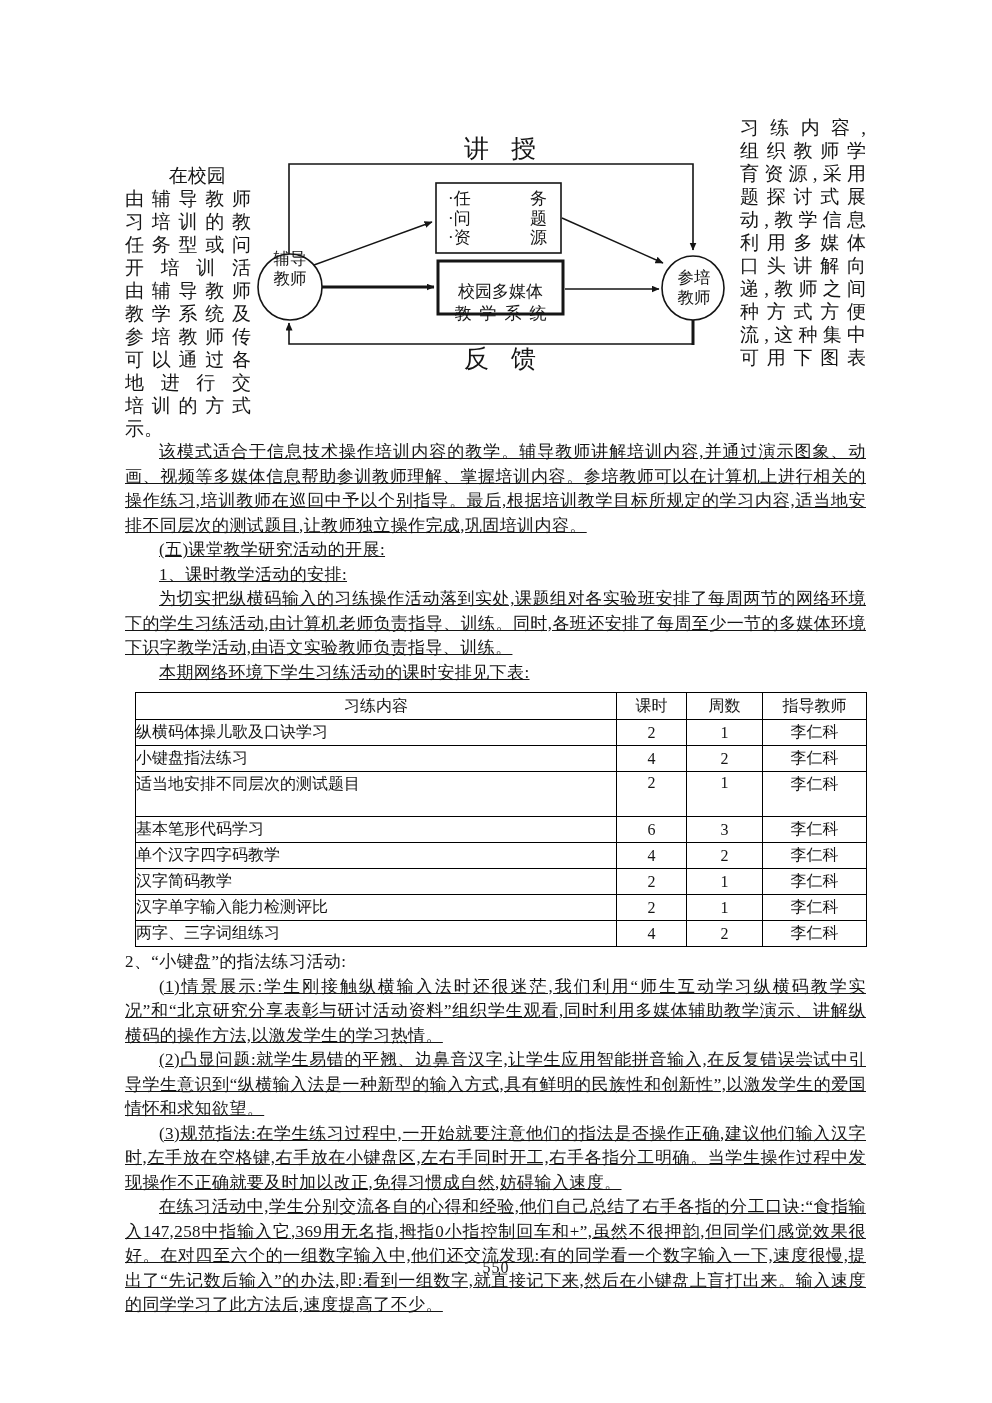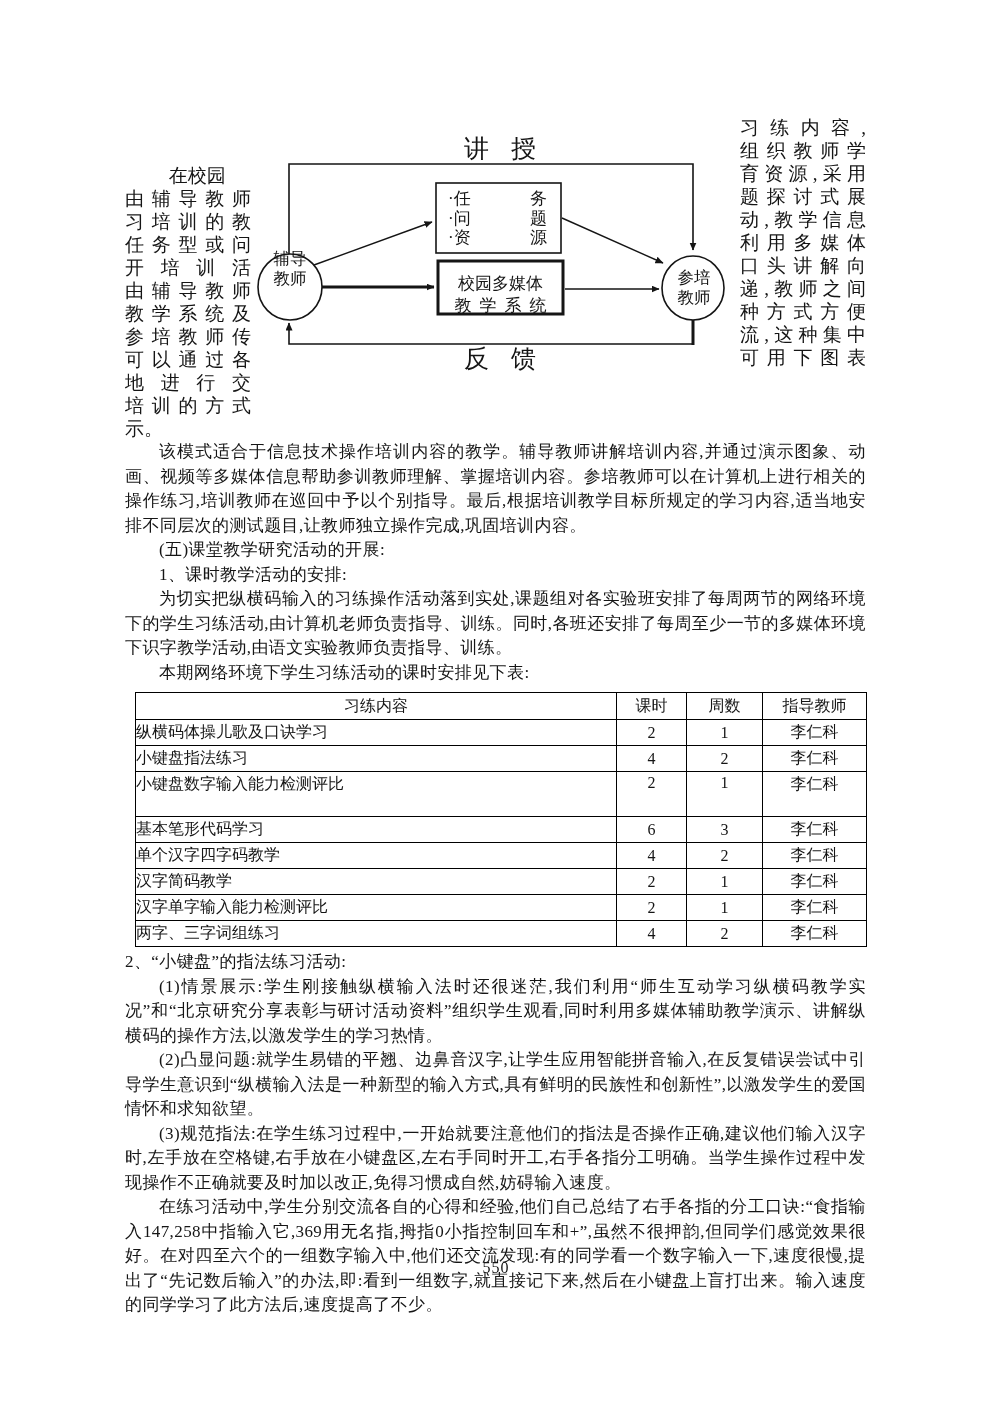--- a/index.html
+++ b/index.html
@@ -22,26 +22,26 @@
   #top-label{left:213px;top:16px;width:72px;}
   #bottom-label{left:213px;top:226px;width:72px;}
   .node-label{position:absolute;width:64px;text-align:center;font-size:16.5px;line-height:20px;}
   #left-node-label{left:7px;top:133px;}
   #right-node-label{left:411px;top:152px;}
   .res-box{position:absolute;left:185px;top:67px;width:125px;height:70px;
            box-sizing:border-box;padding:6px 14px 0 12px;font-size:17px;}
   .res-row{display:flex;justify-content:space-between;line-height:19.5px;}
   .sys-box{position:absolute;left:187px;top:145px;width:125px;height:53px;
            box-sizing:border-box;padding-top:4px;font-size:17px;}
-  .sys-inner{width:92px;margin:8px auto;line-height:22px;text-align:center;}
+  .sys-inner{width:92px;margin:16px auto;line-height:22px;text-align:center;}
   .sys-line2{text-align:justify;text-align-last:justify;}
 
   
   .paras .para{margin:0;font-size:17px;line-height:24.5px;text-align:justify;letter-spacing:0.4px;}
-  .para.indent2{text-indent:2em;}
+  .para.indent2{text-indent:2em;text-decoration:underline;}
 
   
   table.schedule{border-collapse:collapse;table-layout:fixed;width:731px;
                  margin:7px 0 3px 10px;border-radius:31px;}
   table.schedule th,table.schedule td{border:1.6px solid #000;font-size:16px;
                  font-weight:normal;padding:0;height:25px;vertical-align:middle;}
   table.schedule th{height:26px;text-align:center;}
   td.c-content{text-align:left;padding-left:8px;}
   td.c-num,td.c-teacher{text-align:center;}
   tr.tall td{height:42px;vertical-align:top;padding-top:2px;}
@@ -179,21 +179,21 @@
             <td class="c-num">1</td>
             <td class="c-teacher">李仁科</td>
           </tr>
           <tr>
             <td class="c-content">小键盘指法练习</td>
             <td class="c-num">4</td>
             <td class="c-num">2</td>
             <td class="c-teacher">李仁科</td>
           </tr>
           <tr class="tall">
-            <td class="c-content">小键盘数字输入能力检测评比</td>
+            <td class="c-content">适当地安排不同层次的测试题目</td>
             <td class="c-num">2</td>
             <td class="c-num">1</td>
             <td class="c-teacher">李仁科</td>
           </tr>
           <tr>
             <td class="c-content">基本笔形代码学习</td>
             <td class="c-num">6</td>
             <td class="c-num">3</td>
             <td class="c-teacher">李仁科</td>
           </tr>

